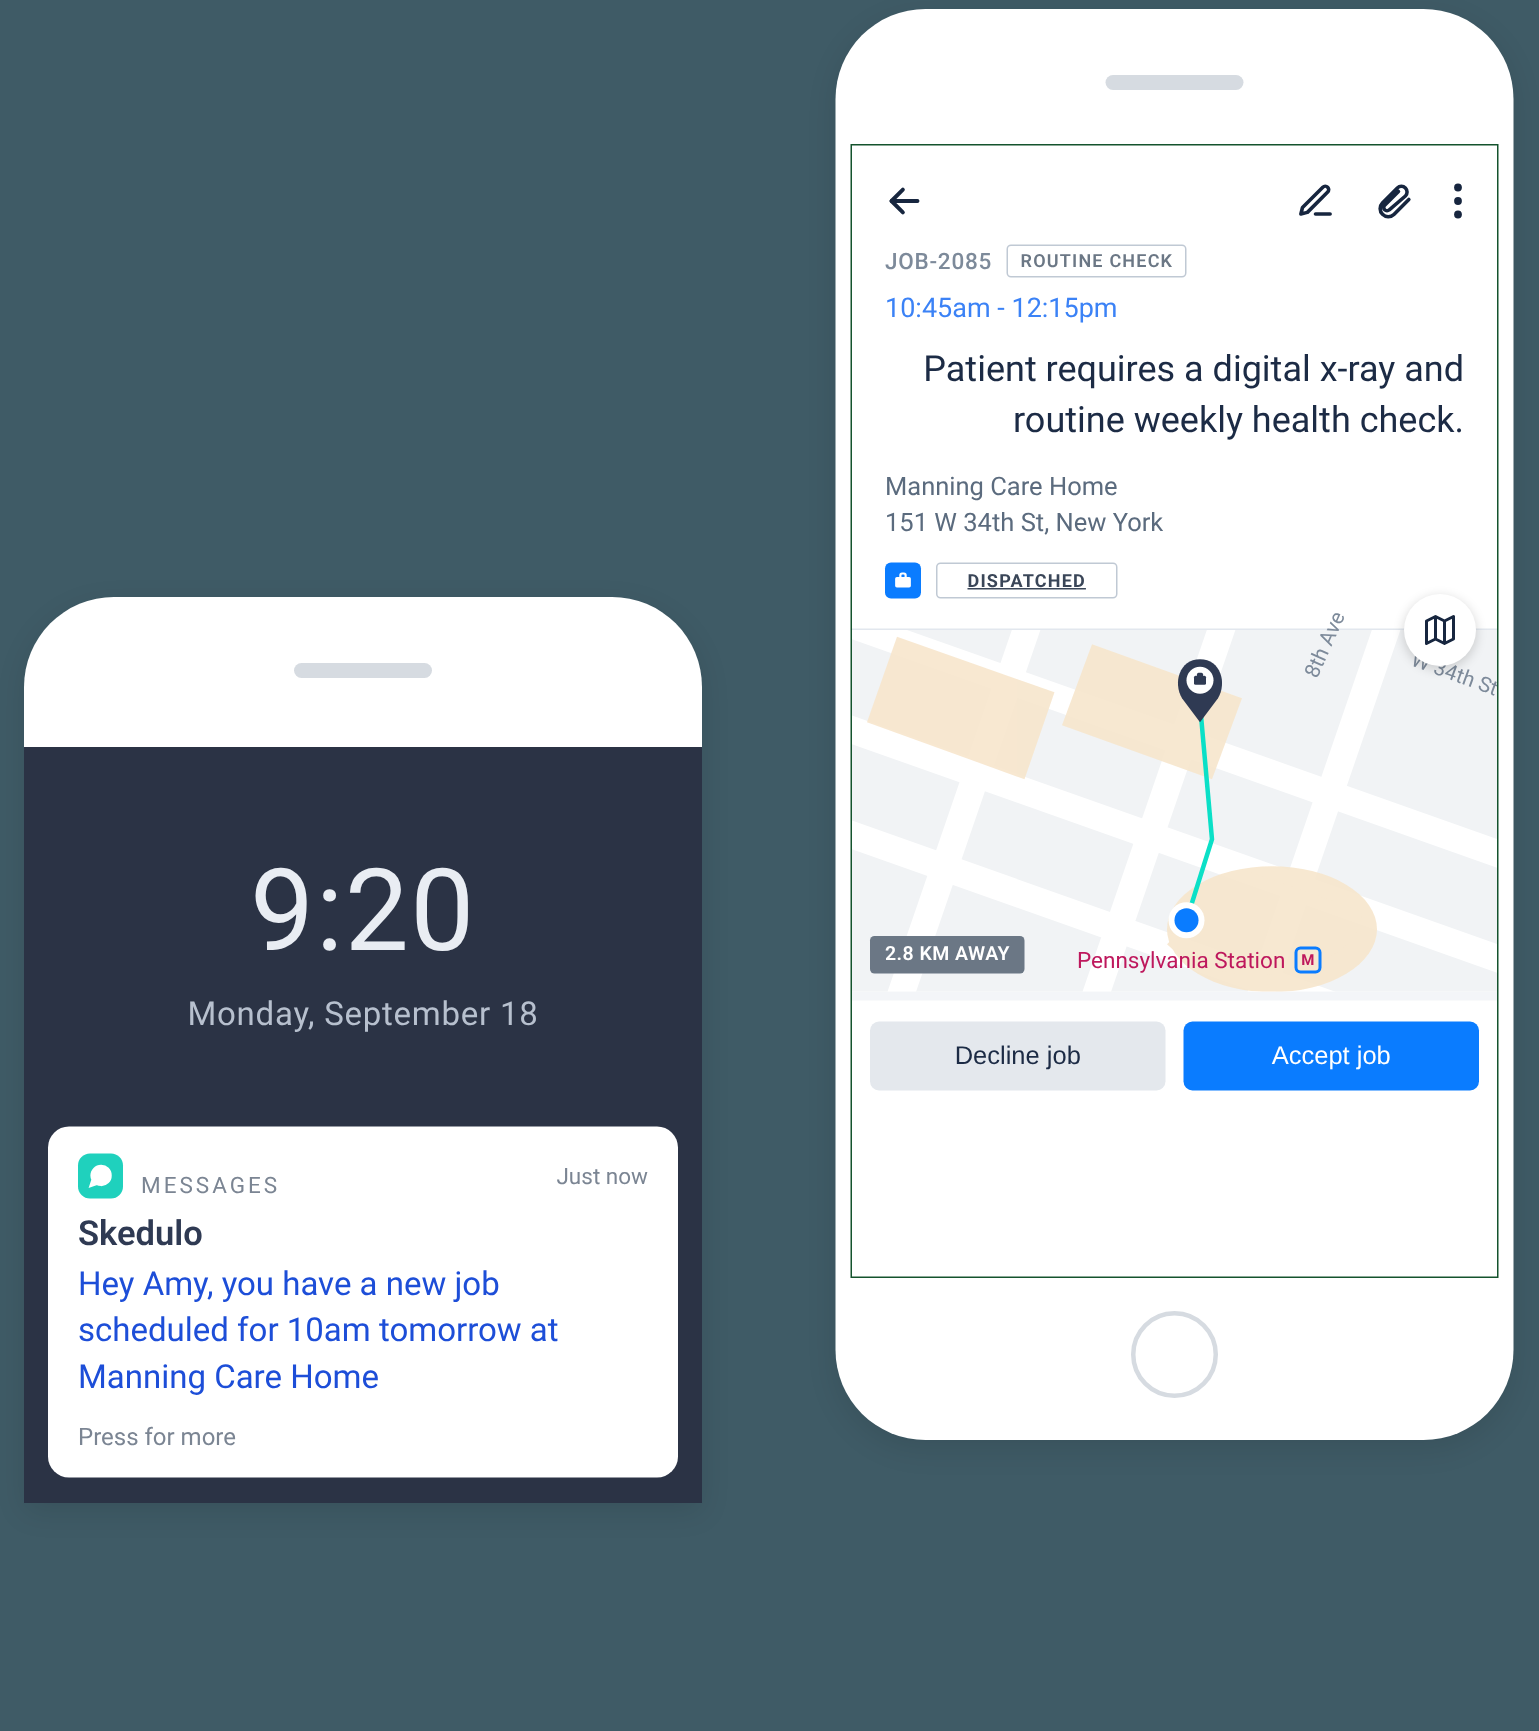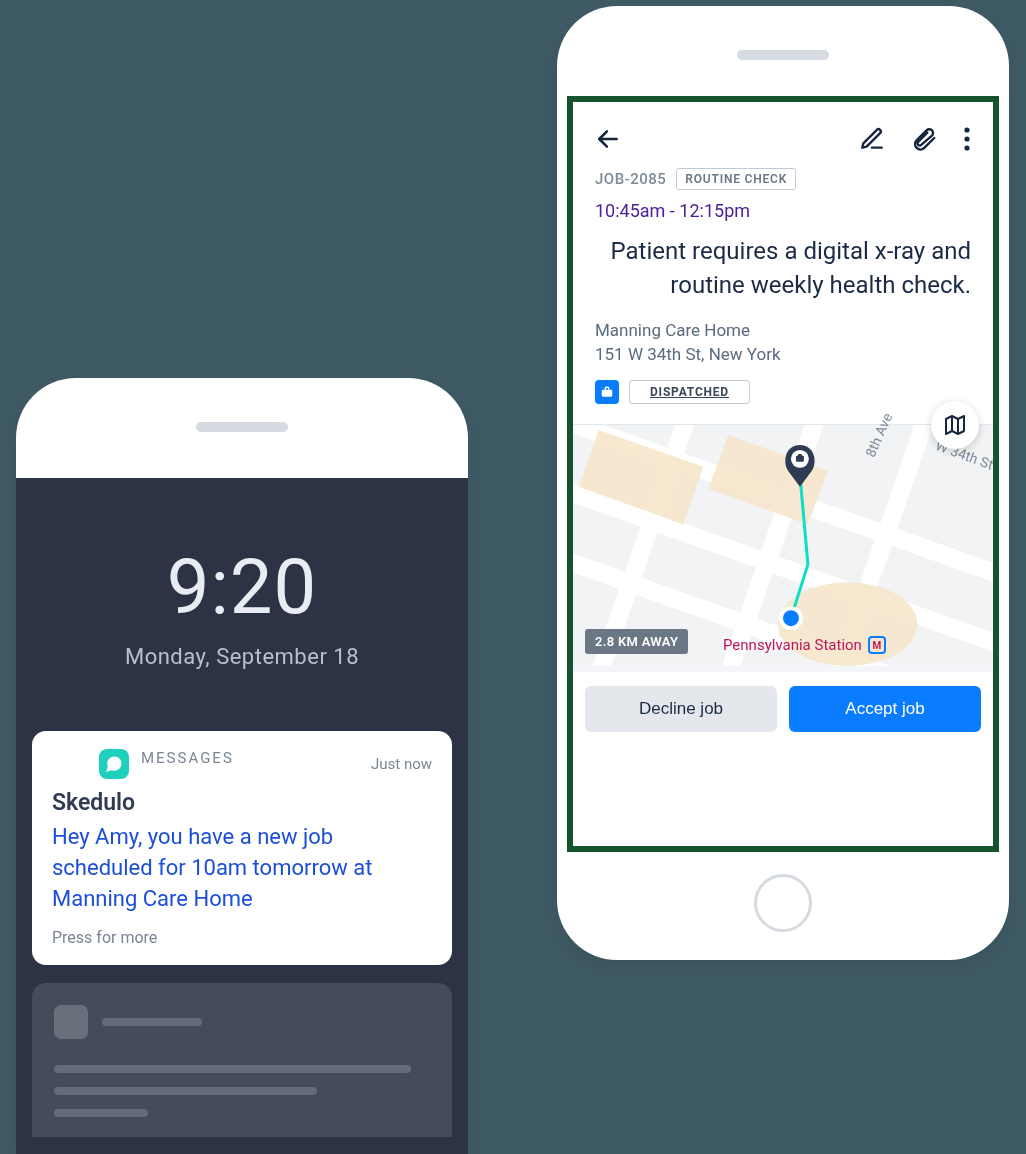--- a/index.html
+++ b/index.html
@@ -9,23 +9,23 @@
     height: 1154px;
     font-family: -apple-system, BlinkMacSystemFont, "Segoe UI", Roboto, sans-serif;
     position: relative;
     overflow: hidden;
   }
 
   
   .phone-left {
     position: absolute;
     left: 16px;
-    top: 378px;
+    top: 398px;
     width: 452px;
-    height: 776px;
+    height: 604px;
     background: #ffffff;
     border-radius: 60px 60px 0 0;
     box-shadow: 0 6px 20px rgba(0,0,0,0.1);
     overflow: hidden;
   }
   .phone-left .pill {
     position: absolute;
     top: 44px;
     left: 50%;
     transform: translateX(-50%);
@@ -66,23 +66,22 @@
     padding: 18px 20px 18px 20px;
   }
   .notif-top {
     display: flex;
     align-items: center;
     justify-content: space-between;
     margin-bottom: 10px;
   }
   .notif-top-left {
     display: flex;
-    align-items: flex-start;
+    align-items: flex-end;
     gap: 12px;
-    margin-left: 47px;
   }
   .notif-icon {
     width: 30px;
     height: 30px;
     background: #1fd1bd;
     border-radius: 8px;
     display: flex;
     align-items: center;
     justify-content: center;
   }
@@ -149,21 +148,21 @@
     height: 10px;
     background: #d6dbe1;
     border-radius: 6px;
   }
   .phone-right .screen {
     position: absolute;
     top: 90px;
     left: 10px;
     right: 10px;
     bottom: 108px;
-    border: 6px solid #14532d;
+    border: 1px solid #14532d;
     background: #ffffff;
     display: flex;
     flex-direction: column;
     overflow: hidden;
   }
   .home-btn {
     position: absolute;
     bottom: 28px;
     left: 50%;
     transform: translateX(-50%);
@@ -184,21 +183,21 @@
 
   .job-meta {
     padding: 6px 22px 0 22px;
   }
   .job-id-row { display:flex; align-items:center; gap:10px; margin-bottom:10px; }
   .job-id { color:#7d8a9a; font-size:15px; font-weight:500; letter-spacing:0.5px;}
   .routine-tag {
     border:1px solid #c0c9d4; color:#6b7785; font-size:12px;
     padding:3px 8px; border-radius:3px; font-weight:600; letter-spacing:0.8px;
   }
-  .job-time { color:#4c1d95; font-size:18px; margin-bottom:14px; }
+  .job-time { color:#3b82f6; font-size:18px; margin-bottom:14px; }
   .job-desc { color:#1c2b45; font-size:24px; line-height:1.4; margin-bottom:18px;text-align:right; }
   .job-loc-name { color:#5b6b7e; font-size:17px; margin-bottom:4px; }
   .job-loc-addr { color:#5b6b7e; font-size:17px; margin-bottom:16px; }
   .status-row { display:flex; align-items:center; gap:10px; margin-bottom:20px; }
   .brief-icon {
     width:24px; height:24px; background:#0a7cff; border-radius:4px;
     display:flex; align-items:center; justify-content:center;
   }
   .brief-icon svg { width:14px; height:14px; }
   .status-tag {

